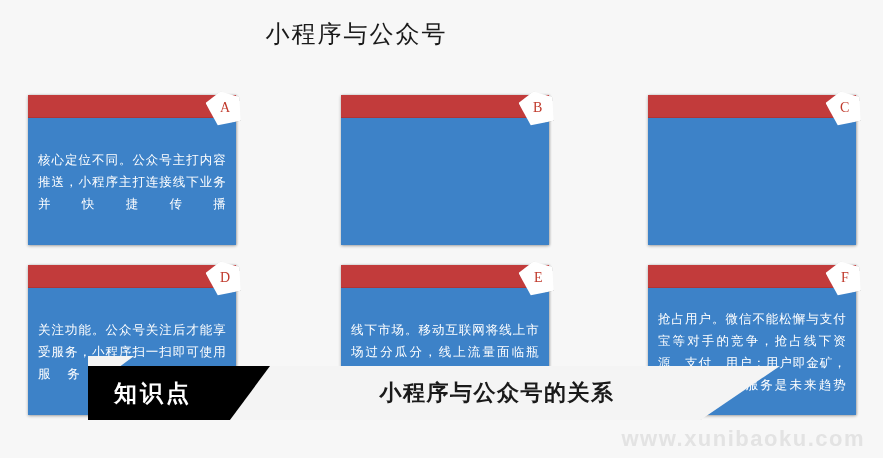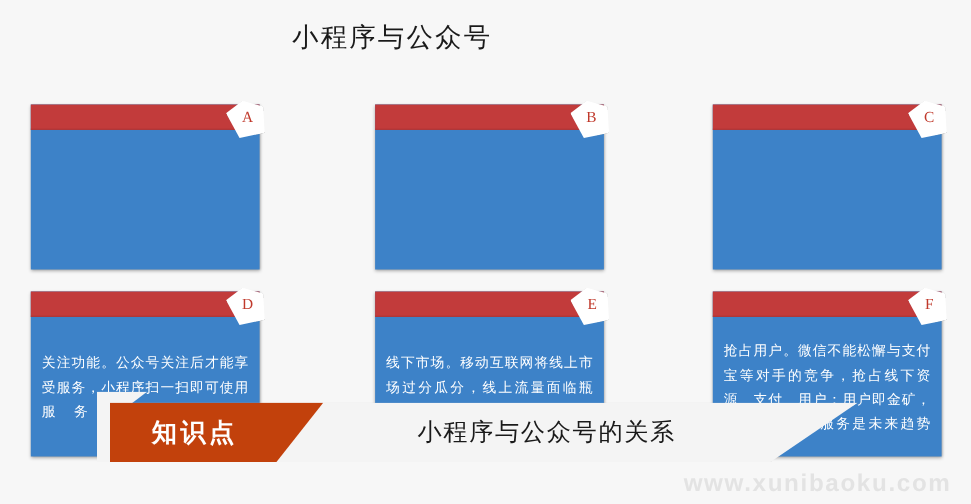--- a/index.html
+++ b/index.html
@@ -92,31 +92,30 @@
   .banner-bg {
     position: absolute;
     inset: 0;
     background: #f4f4f4;
     -webkit-clip-path: polygon(0 0, 100% 0, 100% 0, 88.5% 100%, 0 100%);
     clip-path: polygon(0 0, 100% 0, 88.5% 100%, 0 100%);
     box-shadow: 0 1px 4px rgba(0,0,0,0.22);
   }
   .banner-tab {
     position: absolute;
-    left: 12px;
+    left: 0;
     top: 0;
     width: 182px;
     height: 54px;
-    background: #c2410c;
+    background: #000000;
     -webkit-clip-path: polygon(0 0, 100% 0, 78% 100%, 0 100%);
     clip-path: polygon(0 0, 100% 0, 78% 100%, 0 100%);
     display: flex;
     align-items: center;
     z-index: 2;
-    padding-left: 12px;
   }
   .banner-tab-label {
     color: #ffffff;
     font-size: 23px;
     font-weight: bold;
     letter-spacing: 3px;
     margin-left: 26px;
   }
   .banner-title {
     position: absolute;
@@ -127,20 +126,21 @@
     display: flex;
     align-items: center;
     justify-content: center;
     z-index: 3;
   }
   .banner-title-text {
     font-size: 22px;
     color: #1a1a1a;
     letter-spacing: 1.5px;
     padding-right: 56px;
+    font-weight: bold;
   }
   
   .banner-notch {
     position: absolute;
     left: 0px;
     top: -10px;
     width: 46px;
     height: 11px;
     background: #f4f4f4;
     -webkit-clip-path: polygon(0 0, 100% 0, 68% 100%, 0 100%);
@@ -161,20 +161,23 @@
     user-select: none;
   }
 </style>
 </head>
 <body>
 
 <div class="page-title">小程序与公众号</div>
 
 <div class="card" style="left:28px; top:95px; width:208px; height:150px;">
   <div class="card-header"></div>
+  <div class="card-body">
+    <div class="card-text">核心定位不同。公众号主打内容推送，小程序主打连接线下业务并快捷传播</div>
+  </div>
   <div class="card-badge" style="left:180px; top:-4px;">
     <span class="card-badge-letter">A</span>
   </div>
 </div>
 
 <div class="card" style="left:341px; top:95px; width:208px; height:150px;">
   <div class="card-header"></div>
   <div class="card-badge" style="left:180px; top:-4px;">
     <span class="card-badge-letter">B</span>
   </div>

